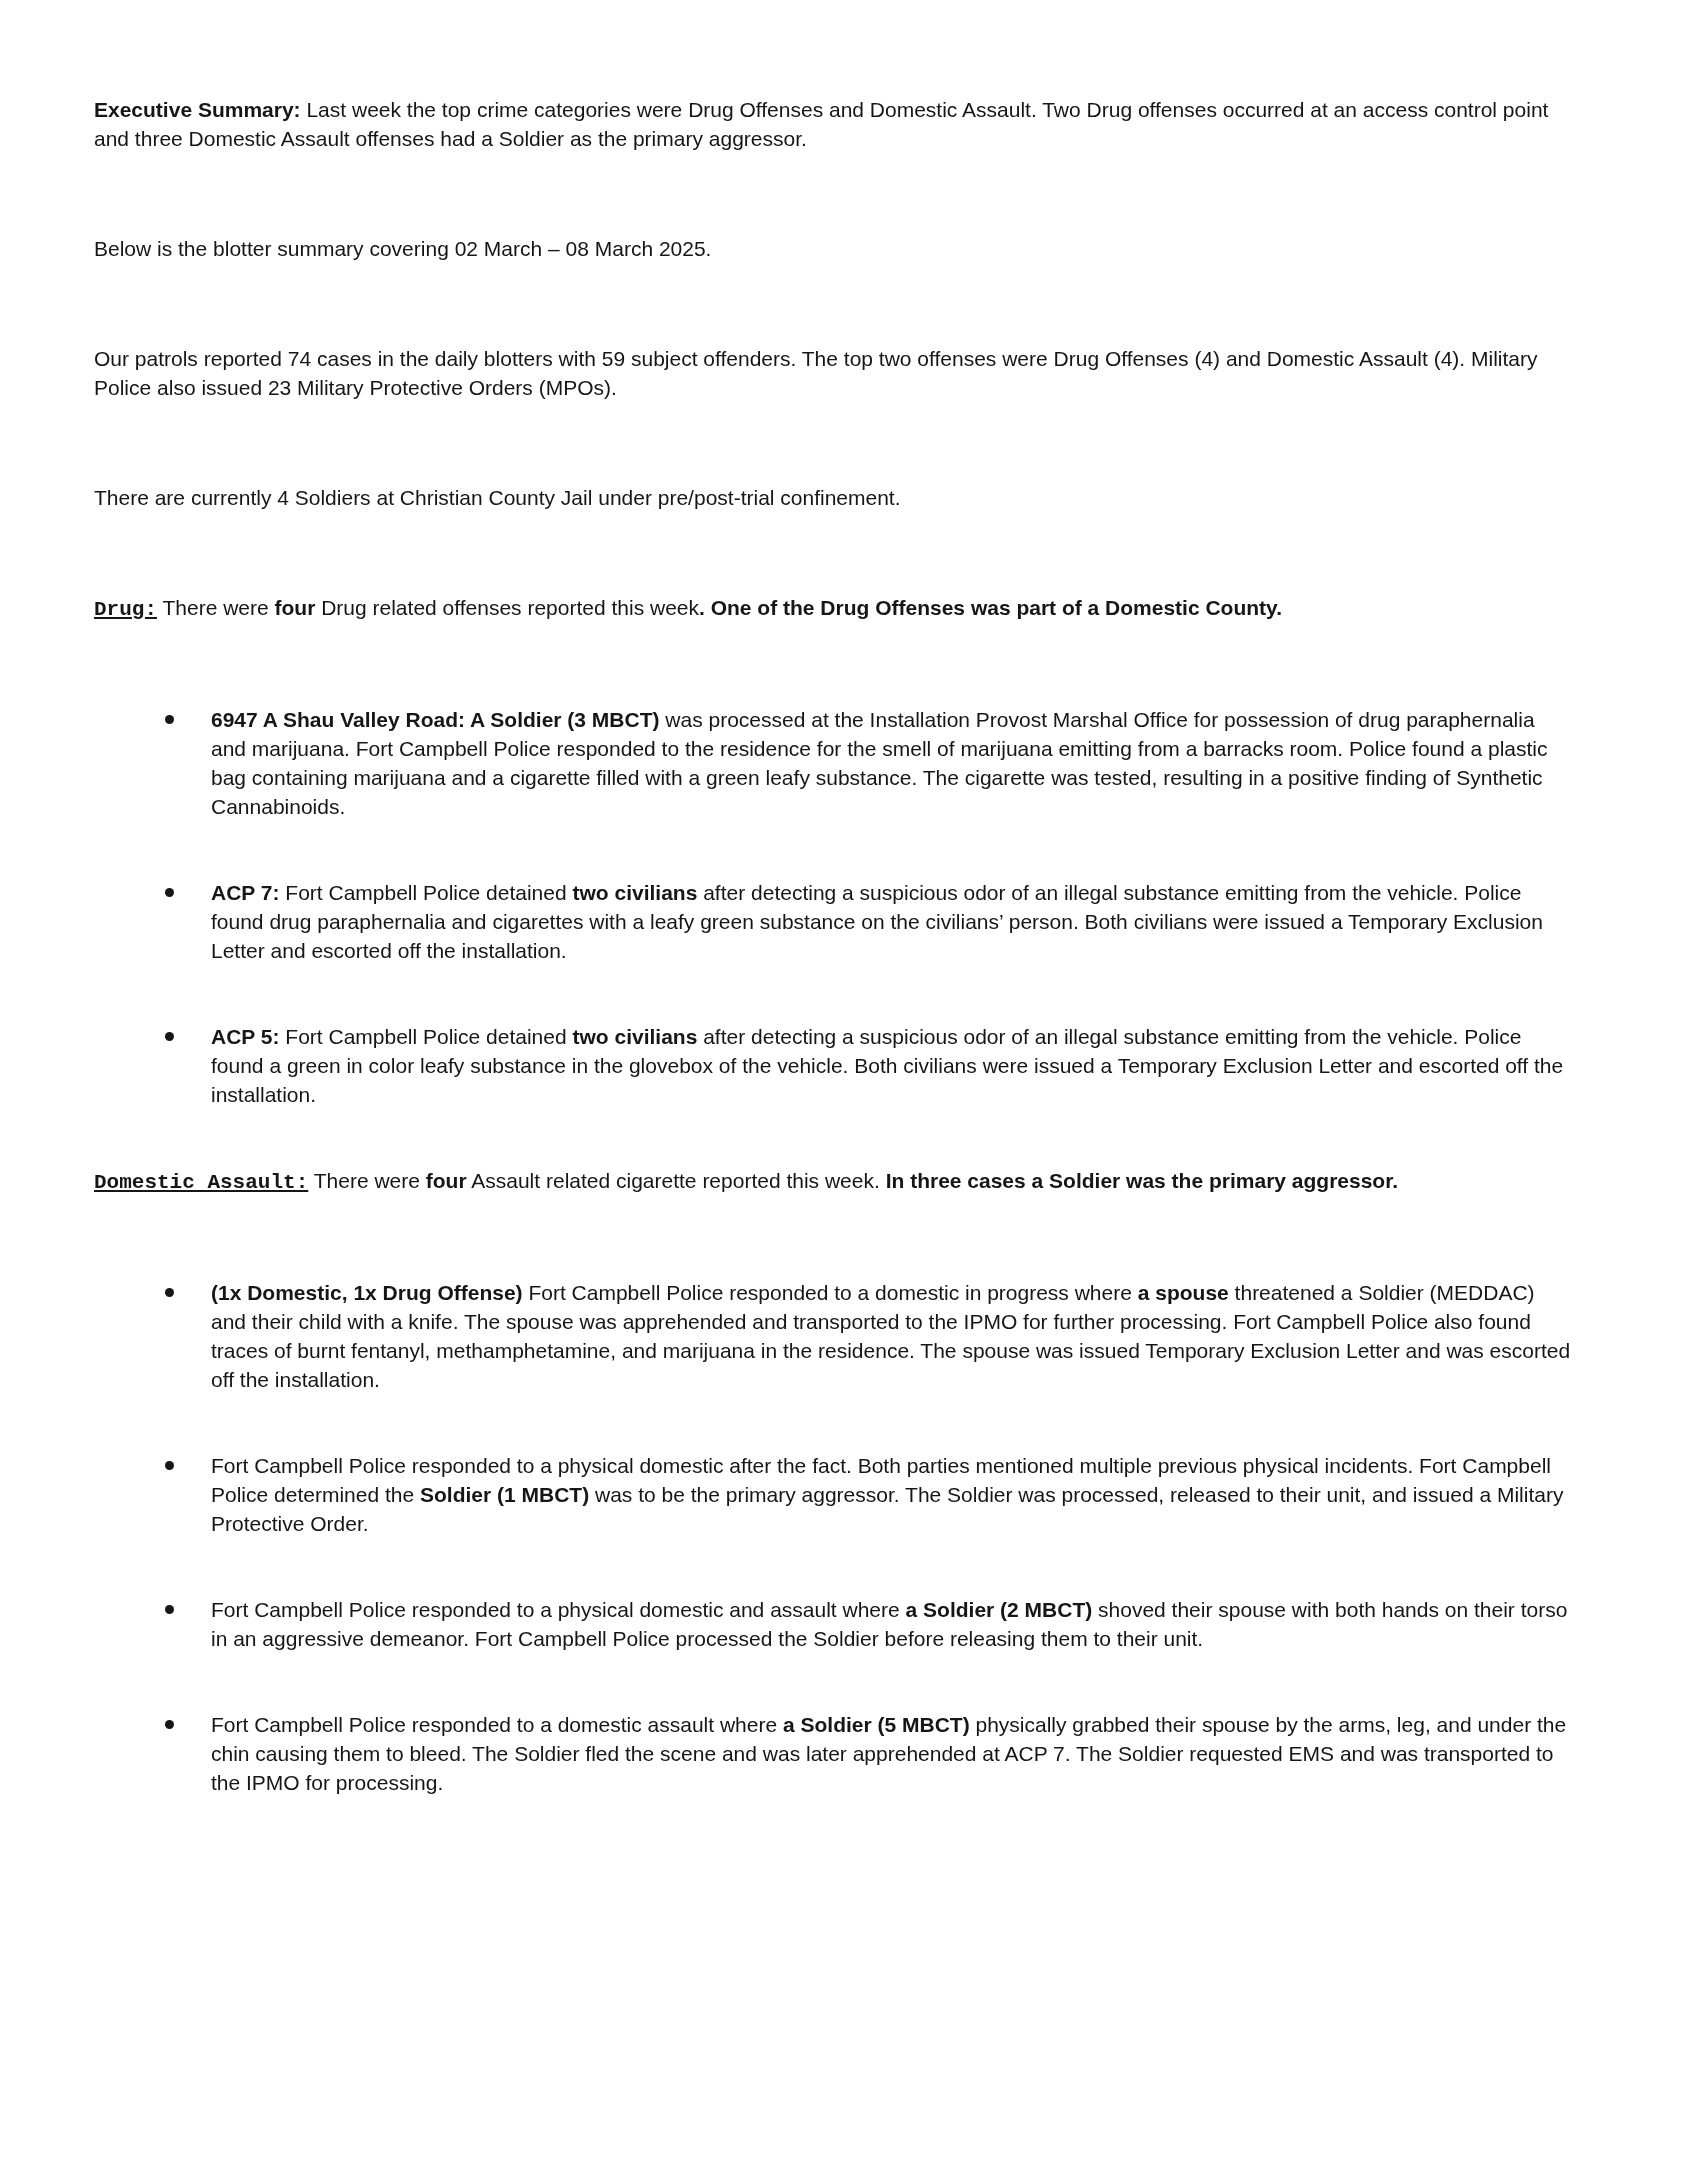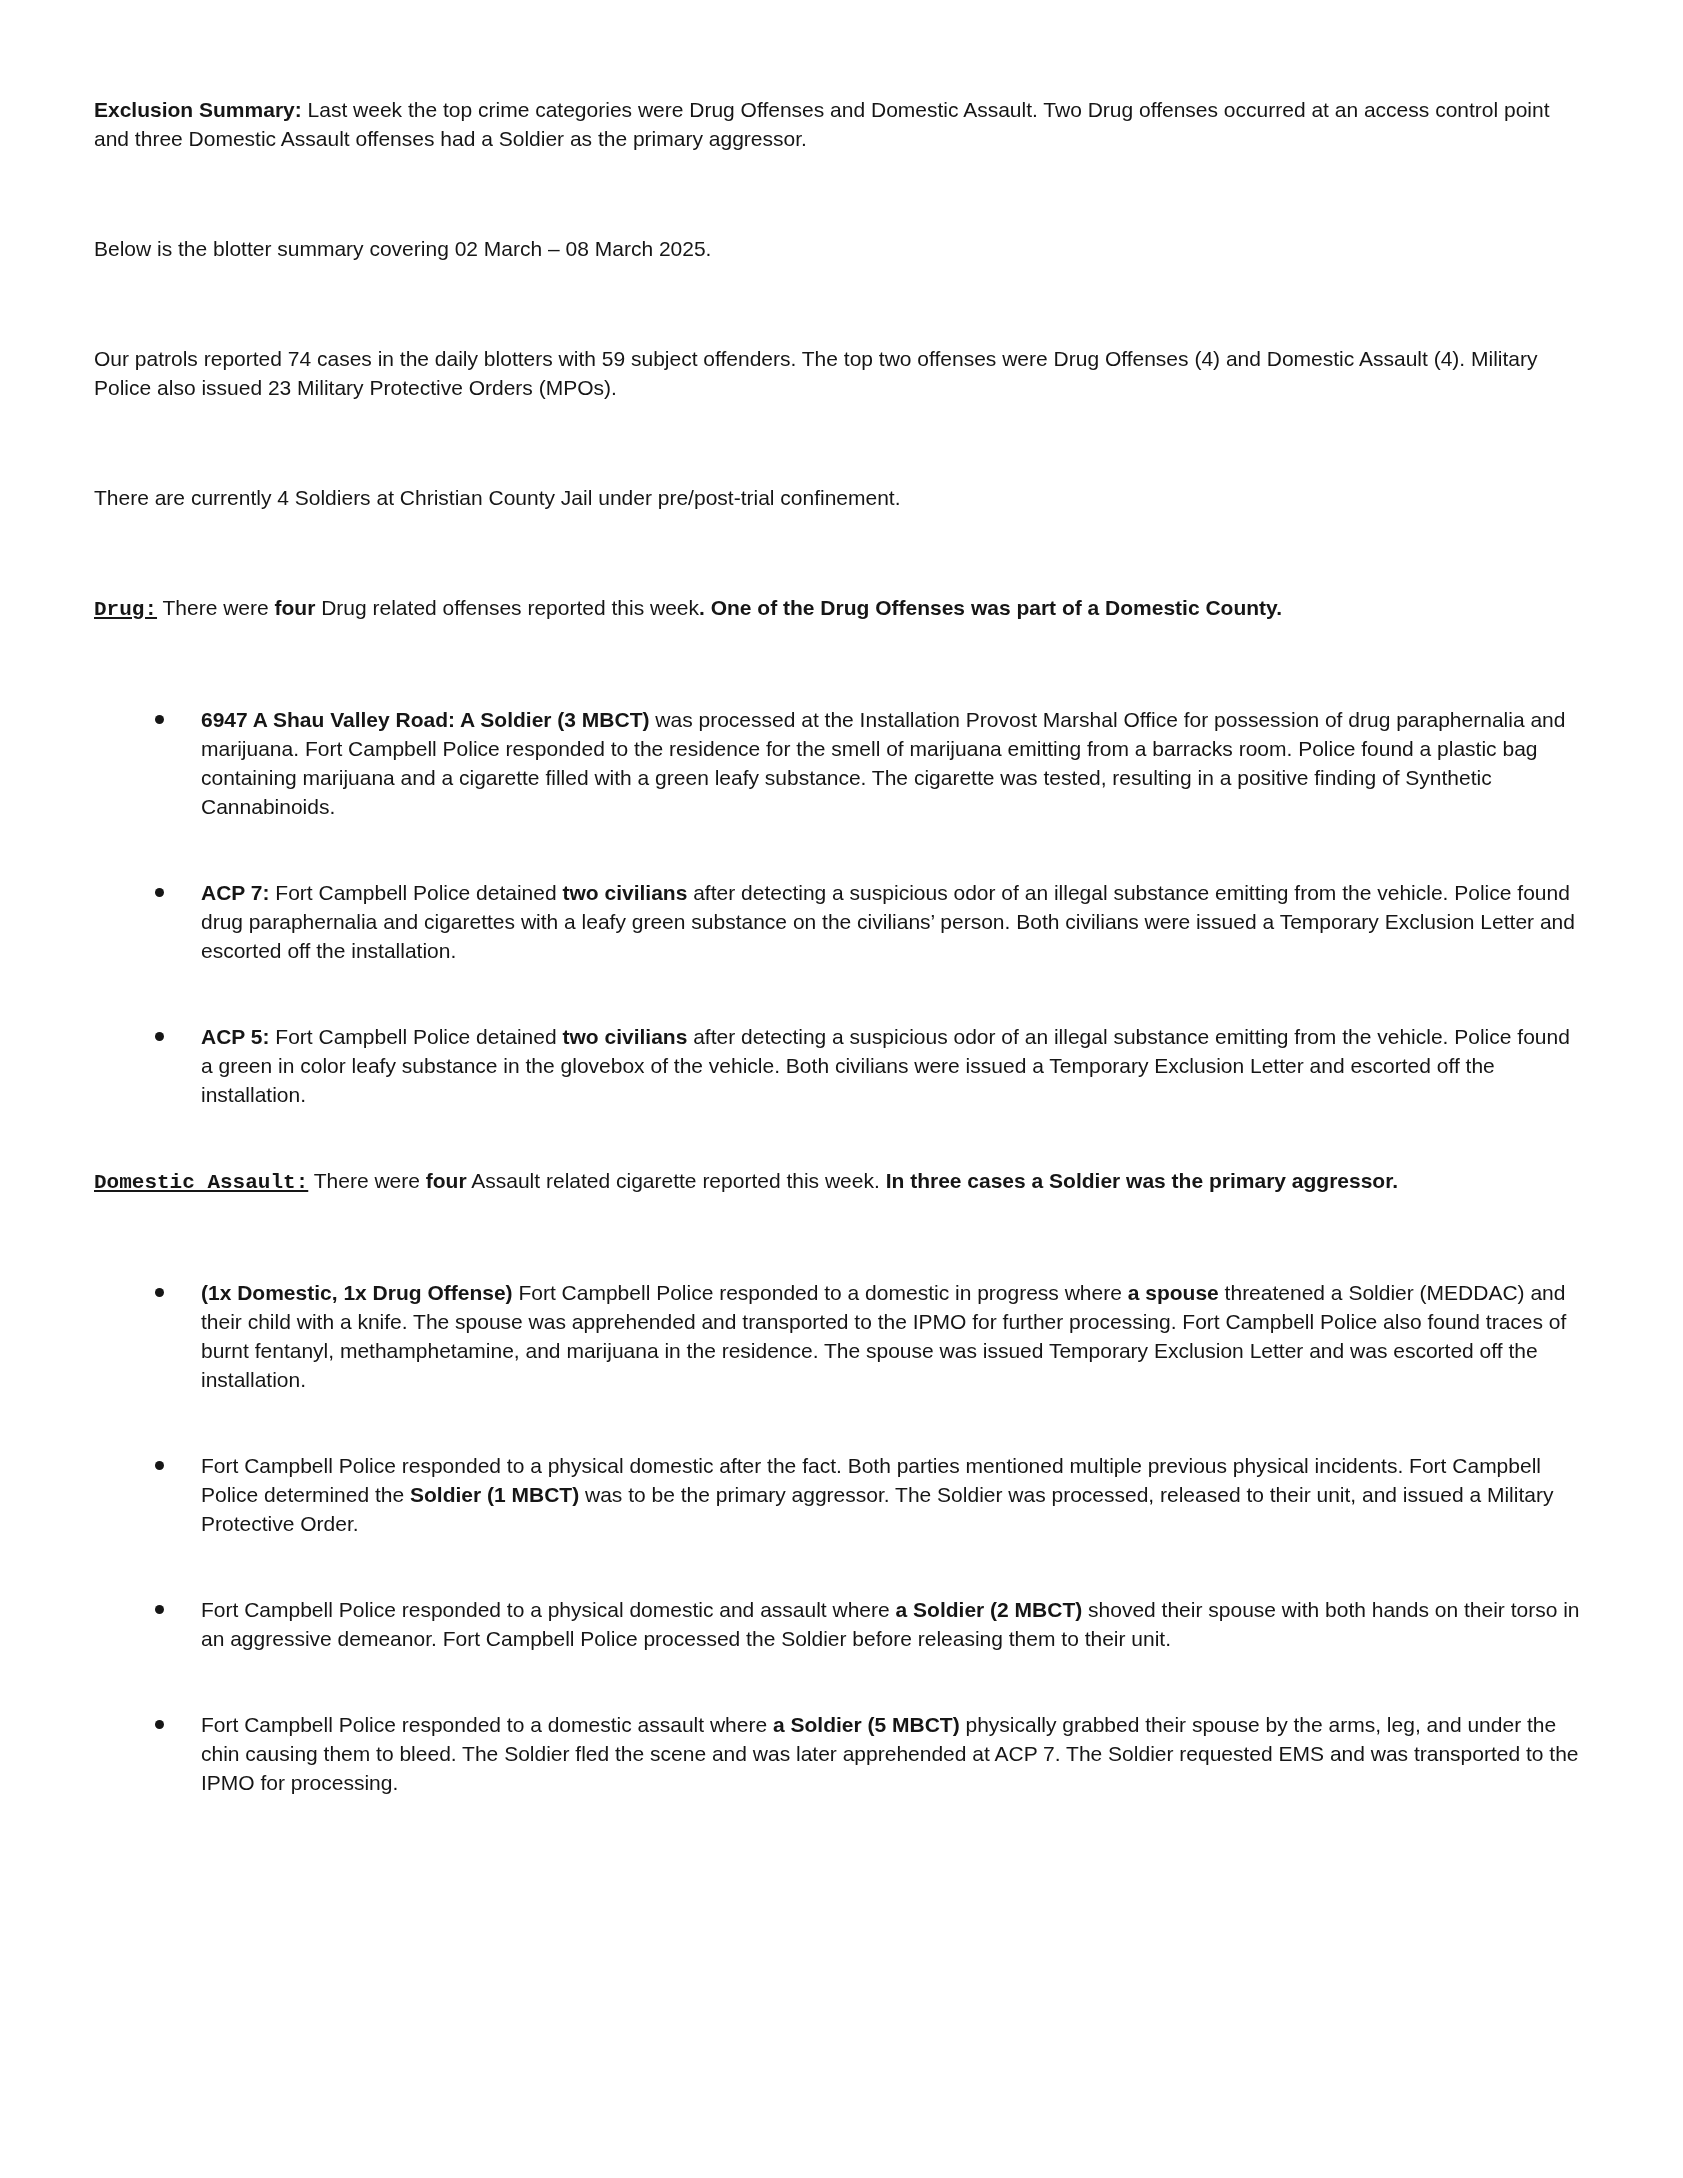--- a/index.html
+++ b/index.html
@@ -23,21 +23,21 @@
     text-align:center;
     margin:0 0 99px 0;
   }
   p.para{
     margin:0 0 81px 0;
   }
   .b{font-weight:bold;}
   .u{text-decoration:underline;font-family:Liberation Mono, monospace;}
   ul.blist{
     list-style:none;
-    margin:8px;
+    margin:18px;
     padding:0 0 0 99px;
   }
   li.bullet{
     position:relative;
     margin:0 0 57px 0;
   }
   li.bullet::before{
     content:"";
     position:absolute;
     left:-46px;
@@ -47,21 +47,21 @@
     border-radius:50%;
     background:#161616;
   }
 </style>
 </head>
 <body>
 
 <div class="doc">
 
 
-  <p class="para"><span class="b">Exclusion Summary:</span><span> Last week the top crime categories were Drug Offenses and Domestic Assault. Two Drug offenses occurred at an access control point and three Domestic Assault offenses had a Soldier as the primary aggressor.</span></p>
+  <p class="para"><span class="b">Executive Summary:</span><span> Last week the top crime categories were Drug Offenses and Domestic Assault. Two Drug offenses occurred at an access control point and three Domestic Assault offenses had a Soldier as the primary aggressor.</span></p>
 
   <p class="para"><span>Below is the blotter summary covering 02 March – 08 March 2025.</span></p>
 
   <p class="para"><span>Our patrols reported 74 cases in the daily blotters with 59 subject offenders. The top two offenses were Drug Offenses (4) and Domestic Assault (4). Military Police also issued 23 Military Protective Orders (MPOs).</span></p>
 
   <p class="para"><span>There are currently 4 Soldiers at Christian County Jail under pre/post-trial confinement.</span></p>
 
   <p class="para"><span class="b u">Drug:</span><span> There were </span><span class="b">four</span><span> Drug related offenses reported this week</span><span class="b">. One of the Drug Offenses was part of a Domestic County.</span></p>
 
   <ul class="blist">

